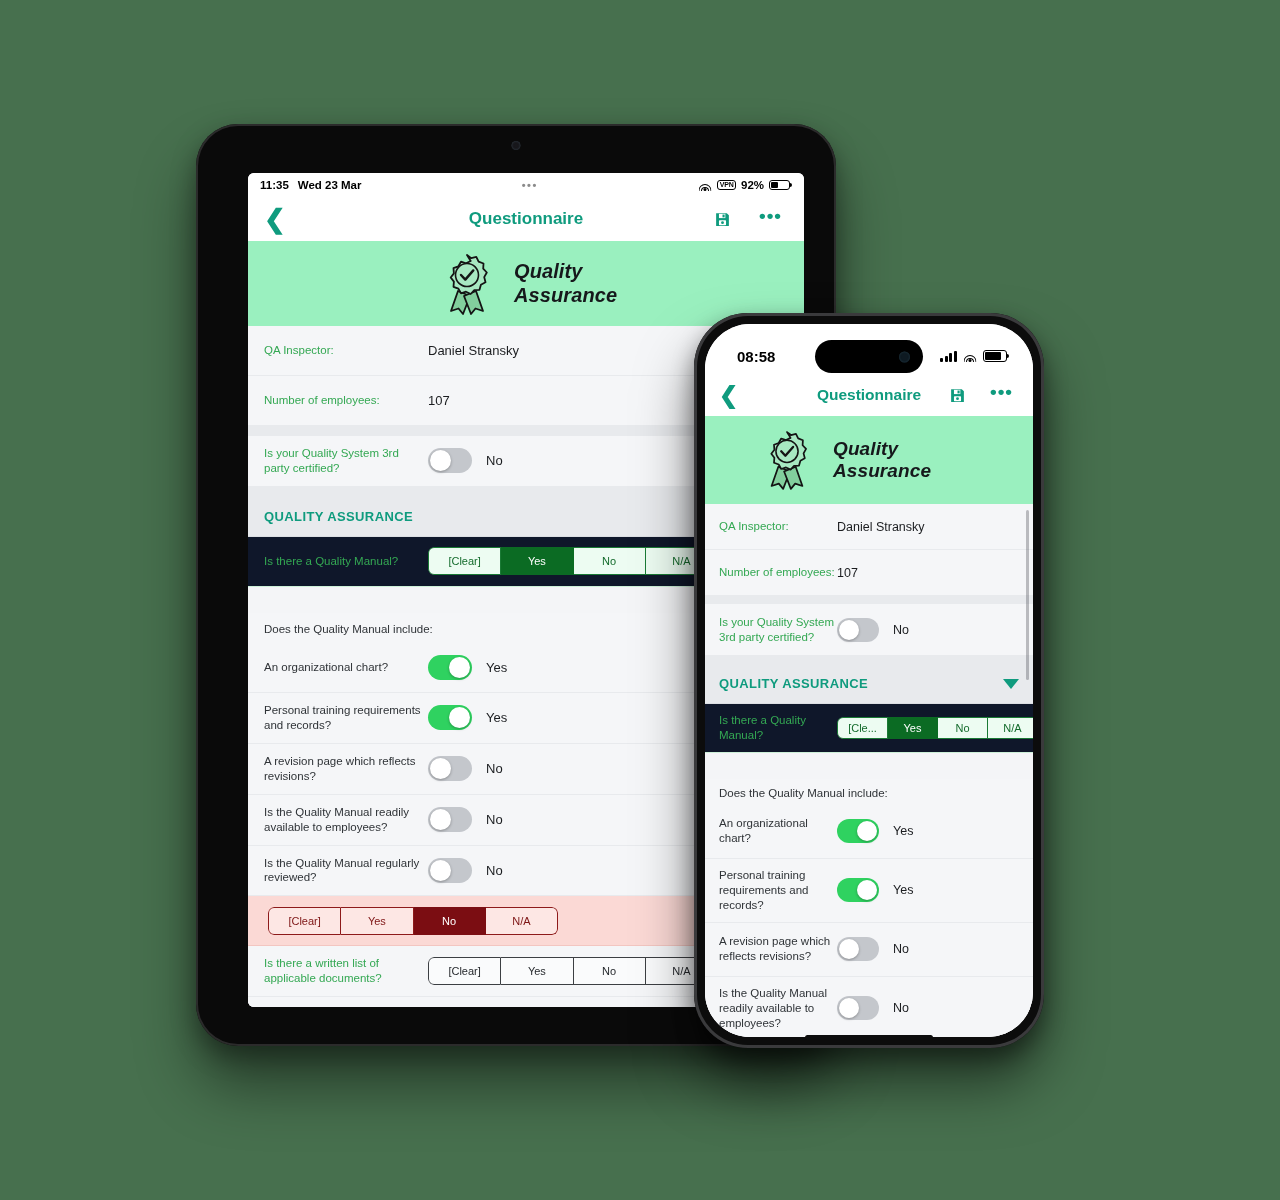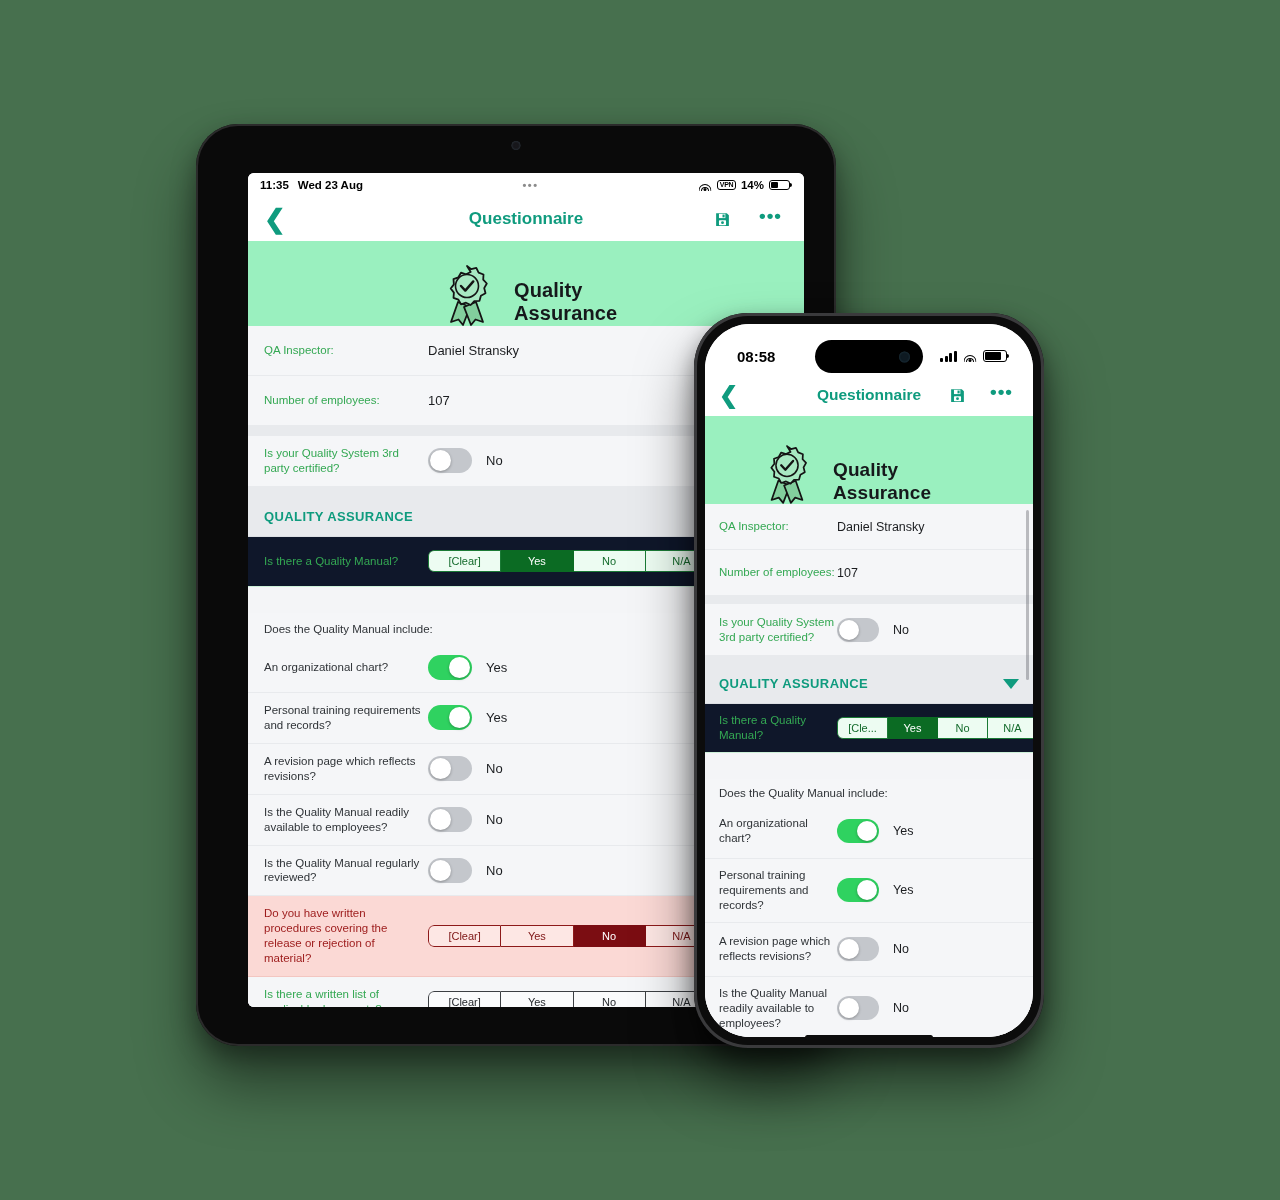--- a/index.html
+++ b/index.html
@@ -167,21 +167,21 @@
   .ico-save { width: 17px; height: 17px; display: block; cursor: pointer; }
   .ico-more {
     color: #0f9b7e; font-size: 19px; font-weight: bold;
     letter-spacing: 1px; line-height: 0.5; cursor: pointer;
     padding-bottom: 6px;
   }
 
   
   .hero {
     background: #9af0bf;
-    display: flex; align-items: flex-end;
+    display: flex; align-items: center; font-style: italic;
   }
   .hero-tablet { height: 85px; padding-left: 192px; gap: 20px; }
   .hero-phone { height: 88px; padding-left: 56px; gap: 20px; }
   .hero-title {
     font-weight: bold; color: #16181b;
     line-height: 1.18; letter-spacing: 0.1px;
   }
   .hero-tablet .hero-title { font-size: 20px; }
   .hero-phone .hero-title { font-size: 19px; }
 
@@ -261,21 +261,21 @@
   .tg-ph.off .knob { left: 2px; }
   .tg-text { margin-left: 14px; color: #1b1d20; }
   .tg-text-tab { font-size: 13px; }
   .tg-text-ph  { font-size: 12.5px; }
 
   
   .seg {
     display: flex; border-radius: 6px;
     overflow: hidden; flex: none;
   }
-  .seg-tab { width: 290px; height: 22px; }
+  .seg-tab { width: 290px; height: 28px; }
   .seg-ph  { width: 201px; height: 22px; }
   .seg .opt {
     flex: 1; display: flex; align-items: center; justify-content: center;
     font-size: 11px; cursor: pointer; white-space: nowrap;
     background: #eafbf0;
   }
   .seg.g .opt { border: 1px solid #1a7a35; border-left: none; color: #146b2c; background: #edfcf2; }
   .seg.g .opt:first-child { border-left: 1px solid #1a7a35; border-radius: 6px 0 0 6px; }
   .seg.g .opt:last-child  { border-radius: 0 6px 6px 0; }
   .seg.g .opt.sel { background: #0b6b23; color: #fff; border-color: #0b6b23; }
@@ -301,32 +301,32 @@
 
 <div class="stage">
 
   <div class="tablet">
     <div class="tablet-cam"></div>
 
     <div class="tablet-screen">
 
       <div class="statusbar sb-tablet">
         <span>11:35</span>
-        <span>Wed 23 Aug</span>
+        <span>Wed 23 Mar</span>
         <span class="sb-spacer"></span>
         <span class="sb-dots">•••</span>
         <span class="sb-spacer"></span>
         <span class="sb-right">
           <span class="ico-wifi">
               <i></i>
               <i></i>
               <i></i>
             </span>
           <span class="ico-vpn">VPN</span>
-          <span>14%</span>
+          <span>92%</span>
           <span class="ico-batt">
               <i style="width:40%"></i>
             </span>
         </span>
       </div>
 
       <div class="navbar nav-tablet">
         <span class="nav-back">❮</span>
         <span class="nav-title">Questionnaire</span>
         <span class="nav-actions">
@@ -440,21 +440,20 @@
         <div class="row plain r-tab">
           <span class="label label-tab dark">Is the Quality Manual regularly reviewed?</span>
           <span class="gap-tab"></span>
           <span class="toggle tg-tab off">
               <span class="knob"></span>
             </span>
           <span class="tg-text tg-text-tab">No</span>
         </div>
 
         <div class="row pink r-tab">
-          <span class="label label-tab" style="color:#9c1a1a">Do you have written procedures covering the release or rejection of material?</span>
           <span class="gap-tab"></span>
           <span class="seg seg-tab r">
             <span class="opt">[Clear]</span>
             <span class="opt">Yes</span>
             <span class="opt sel">No</span>
             <span class="opt">N/A</span>
           </span>
         </div>
 
         <div class="row plain r-tab">

